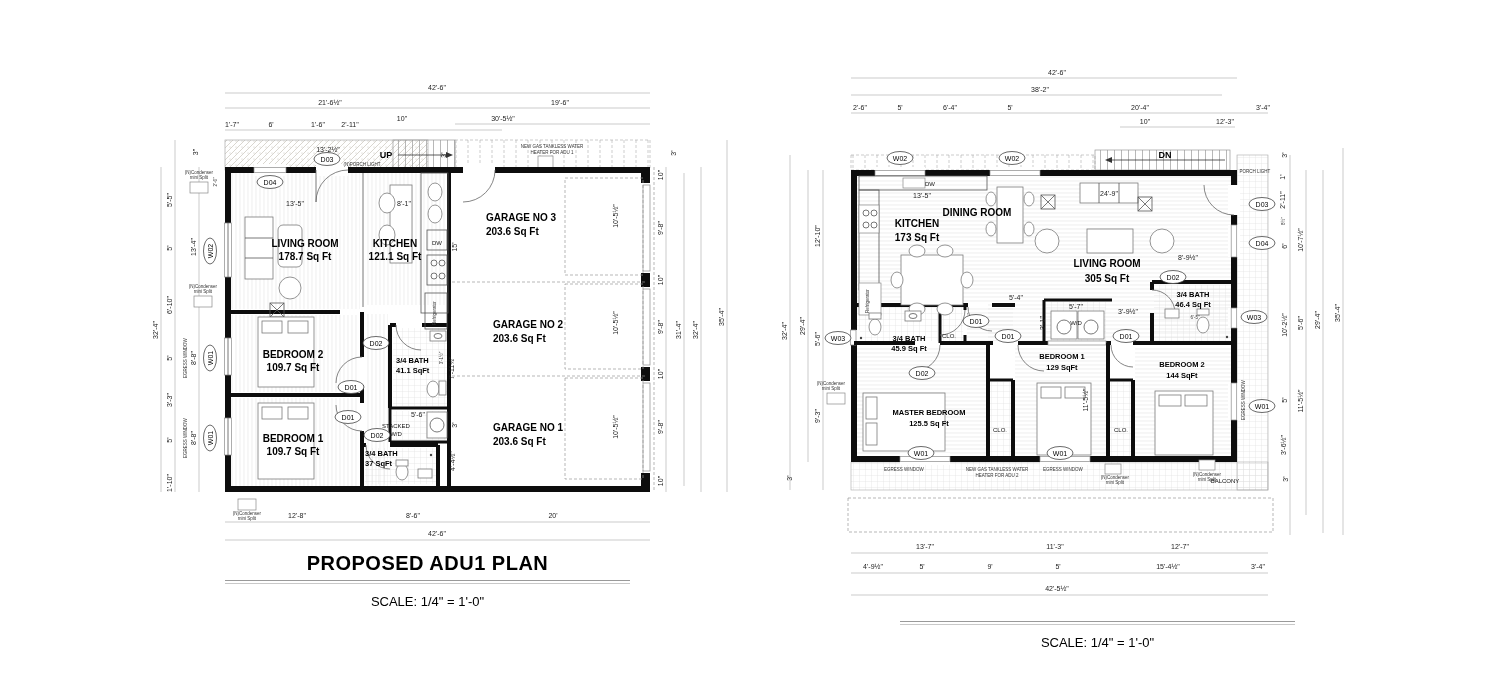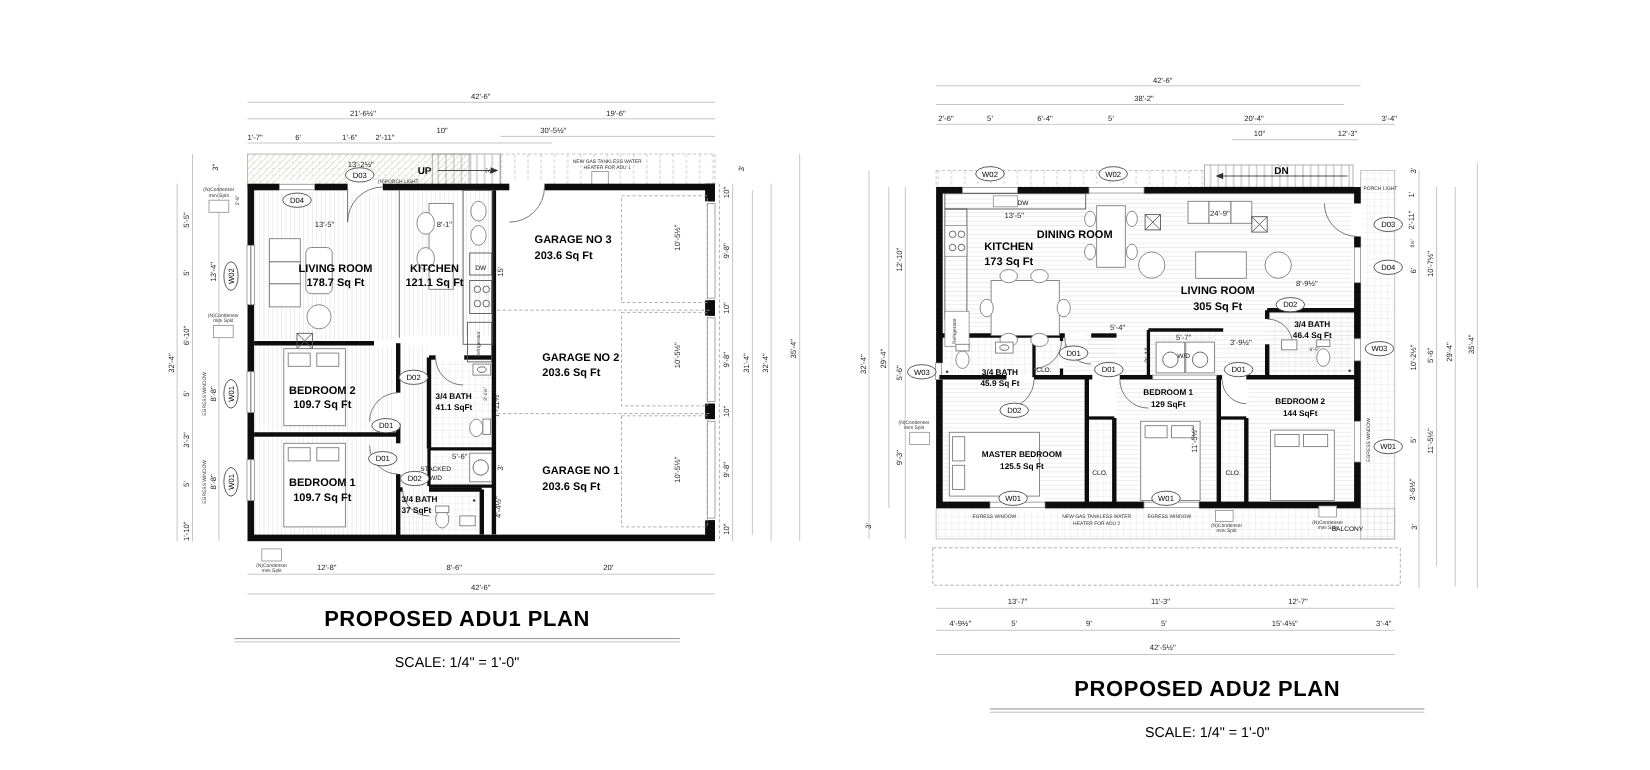--- a/index.html
+++ b/index.html
@@ -328,21 +328,21 @@
     <text class="tiny" x="37" y="383" transform="rotate(-90 37 383)">EGRESS WINDOW</text>
     <text class="tiny" x="49" y="119">(N)Condenser</text>
     <text class="tiny" x="49" y="124">mini Split</text>
     <text class="tiny" x="53" y="233">(N)Condenser</text>
     <text class="tiny" x="53" y="238">mini Split</text>
     <text class="tiny" x="97" y="460">(N)Condenser</text>
     <text class="tiny" x="97" y="465">mini Split</text>
   </g>
 </svg>
 
-<div class="tblock" style="left:213px;top:552px;width:405px;">
+<div class="tblock" style="left:225px;top:552px;width:405px;">
   <div class="ttitle">PROPOSED ADU1 PLAN</div>
   <div class="trule"></div>
   <div class="tscale">SCALE: 1/4" = 1'-0"</div>
 </div>
 
 <svg style="left:775px;top:55px" width="625" height="560" viewBox="0 0 625 560">
 
   <g>
     <rect x="82" y="118" width="131" height="130" fill="url(#pH)"></rect>
     <rect x="213" y="118" width="243" height="168" fill="url(#pH)"></rect>
@@ -655,18 +655,17 @@
     <text class="tiny" x="340" y="424">(N)Condenser</text>
     <text class="tiny" x="340" y="429">mini Split</text>
     <text class="tiny" x="432" y="421">(N)Condenser</text>
     <text class="tiny" x="432" y="426">mini Split</text>
     <text class="tiny" x="56" y="330">(N)Condenser</text>
     <text class="tiny" x="56" y="335">mini Split</text>
   </g>
 </svg>
 
 <div class="tblock" style="left:900px;top:616px;width:395px;">
-  <div class="ttitle">PROPOSED ADU2 PLAN</div>
   <div class="trule"></div>
   <div class="tscale">SCALE: 1/4" = 1'-0"</div>
 </div>
 
 </div>
 
 </body></html>

